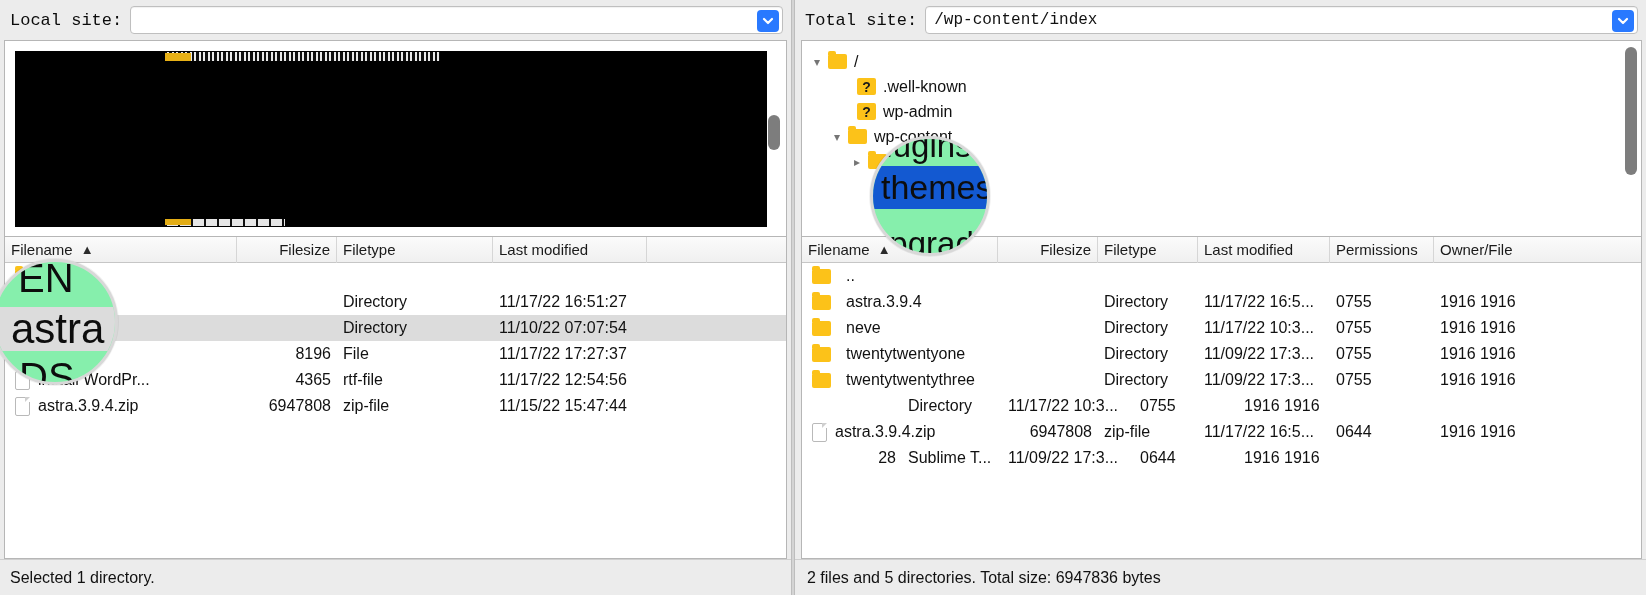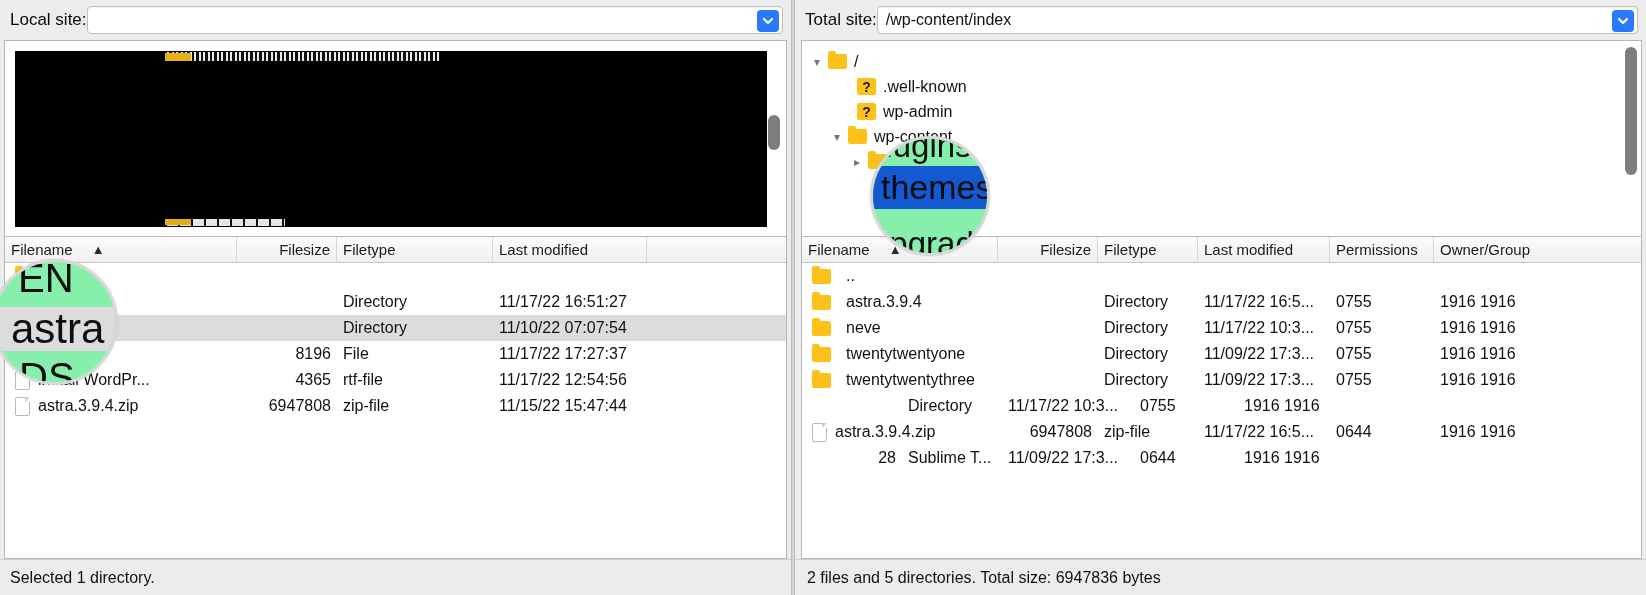--- a/index.html
+++ b/index.html
@@ -20,22 +20,24 @@
   .pane { position: relative; height: 595px; background: #ececec; display: flex; flex-direction: column; }
   .pane-local  { width: 791px; }
   .pane-splitter { width: 4px; height: 595px; background: #d4d4d4; border-left:1px solid #bdbdbd; border-right:1px solid #bdbdbd;}
   .pane-remote { width: 851px; }
 
   
   .sitebar {
     height: 40px;
     display: flex; align-items: center;
     padding: 0 8px 0 10px;
+    gap: 8px;
     background: #ececec;
     flex: 0 0 40px;
+    font-family: Liberation Mono, monospace;
   }
   .sitebar-label {
     font-size: 17px; color: #0b0b0b;
     white-space: nowrap;
   }
   .sitebar-field {
     flex: 1;
     position: relative;
     height: 28px;
     background: #ffffff;
@@ -170,21 +172,21 @@
     border-bottom: 1px solid #c6c6c6;
     font-size: 15px; color:#1a1a1a;
     flex: 0 0 26px;
   }
   .colheader .cell {
     height: 26px; line-height: 26px;
     border-right: 1px solid #d6d6d6;
     padding: 0 6px;
     overflow:hidden; white-space:nowrap;
   }
-  .colheader .cell.sorted { display:flex; gap:19px; }
+  .colheader .cell.sorted { display:flex; gap:8px; }
   .sort-caret { font-size:13px; color:#2b2b2b; }
   .rows { flex:1 1 auto; overflow:hidden; background:#fff; }
   .row {
     display:flex; align-items:center;
     height: 26px;
     font-size: 16px; color:#111;
   }
   .row.selected { background: #dcdcdc; }
   .row .cell {
     height:26px; line-height:26px;
@@ -466,21 +468,21 @@
     <div class="list-wrap">
       <div class="colheader">
         <div class="cell rc-name sorted">
           <span>Filename</span>
           <span class="sort-caret">▲</span>
         </div>
         <div class="cell rc-size num">Filesize</div>
         <div class="cell rc-type">Filetype</div>
         <div class="cell rc-mod">Last modified</div>
         <div class="cell rc-perm">Permissions</div>
-        <div class="cell rc-own">Owner/Group</div>
+        <div class="cell rc-own">Owner/File</div>
       </div>
       <div class="rows">
 
         <div class="row">
           <div class="cell rc-name name-cell">
             <span class="folder-ico"></span>
             <span>..</span>
           </div>
           <div class="cell rc-size num"></div>
           <div class="cell rc-type"></div>

